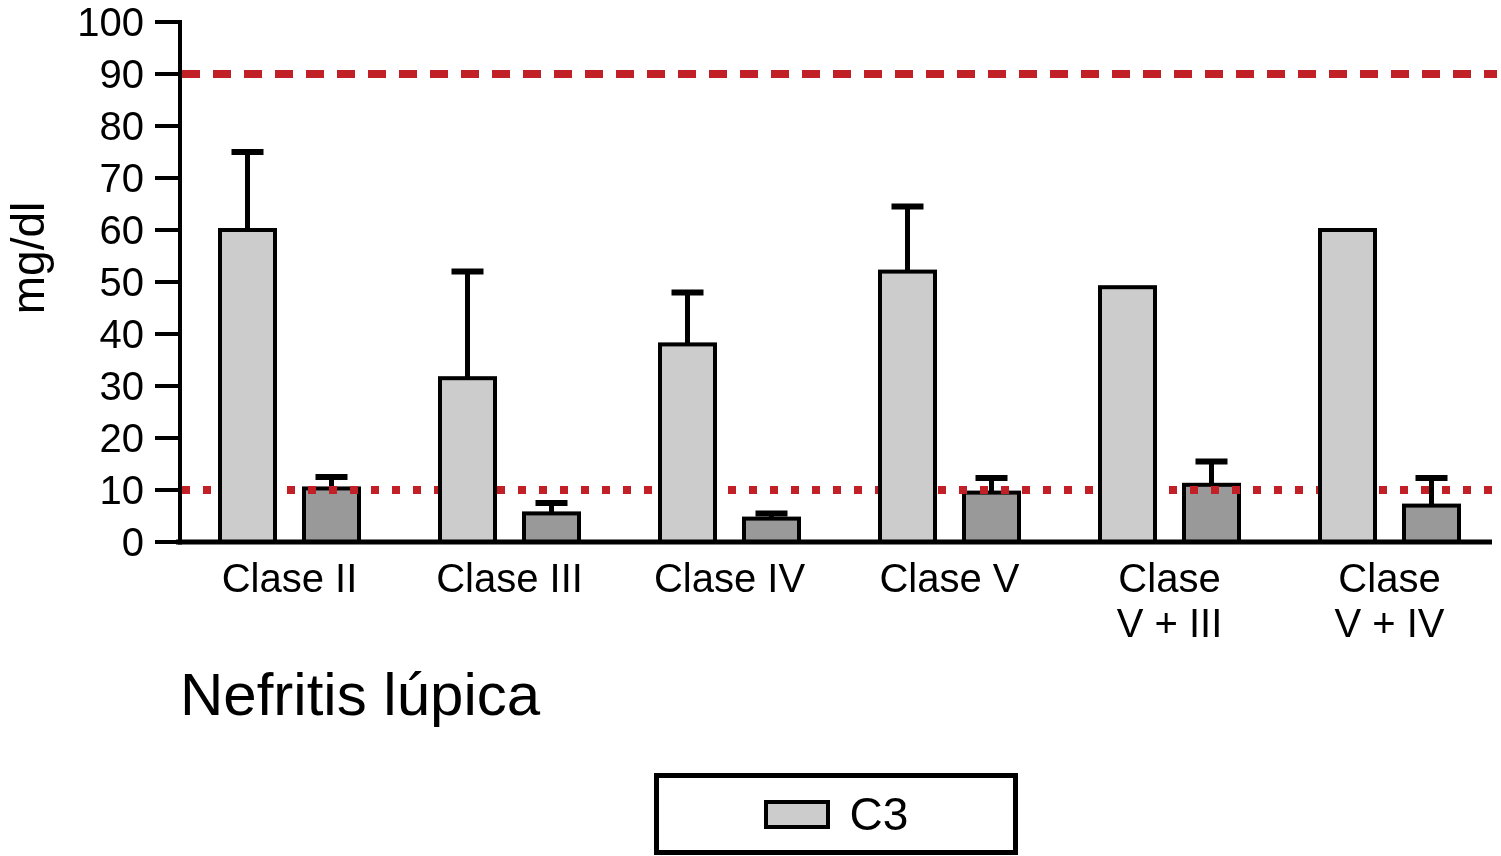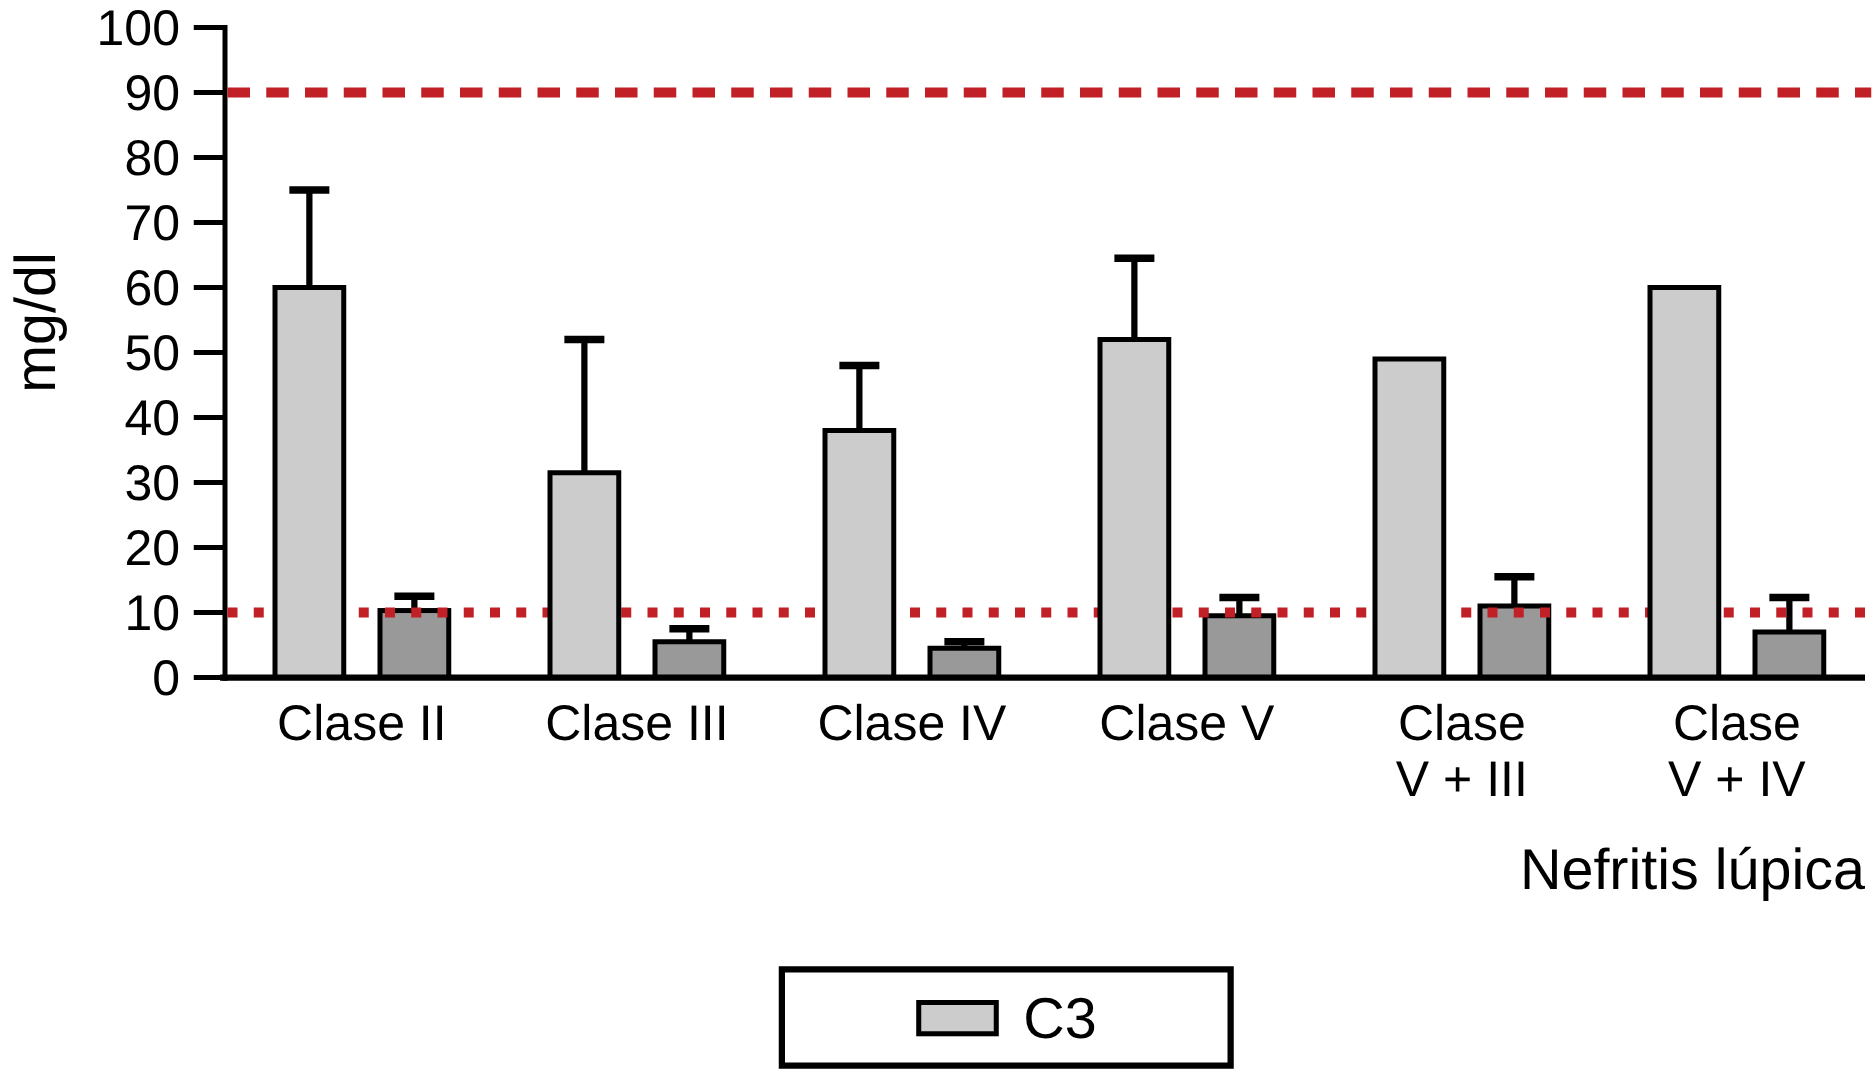--- a/index.html
+++ b/index.html
@@ -2,22 +2,22 @@
 <html><head>
 <meta charset="utf-8">
 <style>
   html,body{margin:0;padding:0;background:#ffffff;}
   body{width:1501px;height:856px;overflow:hidden;position:relative;
        font-family:"Liberation Sans", sans-serif;color:#000;}
   .stage{position:absolute;inset:0;background:#fff;}
   svg#plot{position:absolute;left:0;top:0;}
   svg#plot text{font-family:"Liberation Sans", sans-serif;fill:#000;}
   .axis-title{position:absolute;left:180px;top:670px;width:1312px;
-      text-align:right;font-size:46px;line-height:50px;}
-  .legend{position:absolute;left:623px;top:773px;width:364px;height:82px;
+      text-align:left;font-size:60px;line-height:50px;}
+  .legend{position:absolute;left:654px;top:773px;width:364px;height:82px;
       box-sizing:border-box;border:5px solid #000;background:#fff;
       display:flex;align-items:center;justify-content:center;gap:42px;}
   .legend-item{display:flex;align-items:center;gap:20px;}
   .legend-swatch{width:58px;height:21px;border:4px solid #000;box-sizing:content-box;}
   .legend-label{font-size:46px;line-height:46px;}
 </style>
 </head>
 <body>
 
 <div class="stage">

